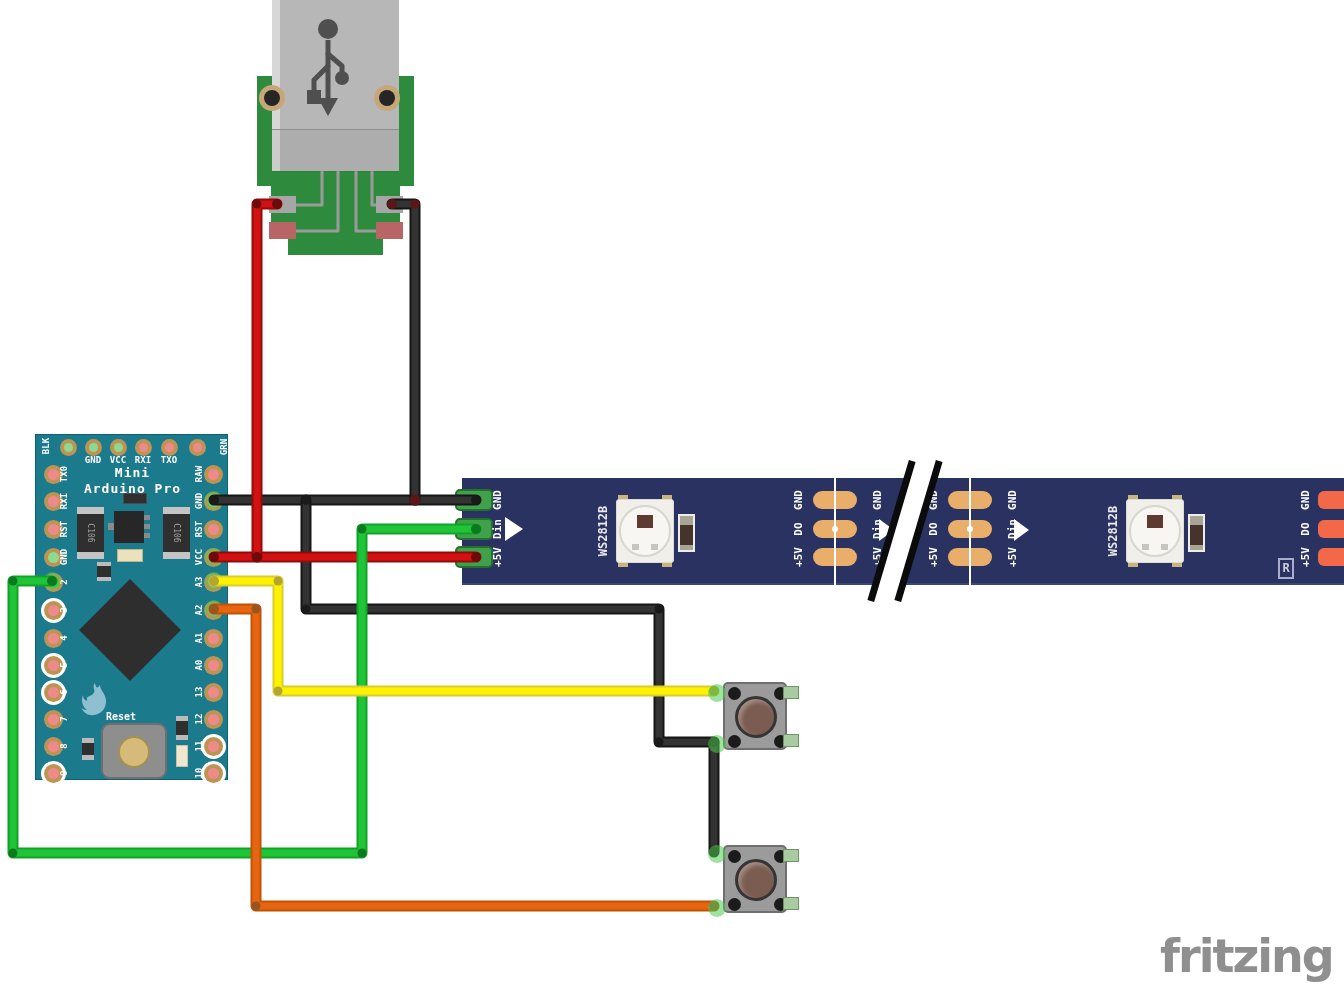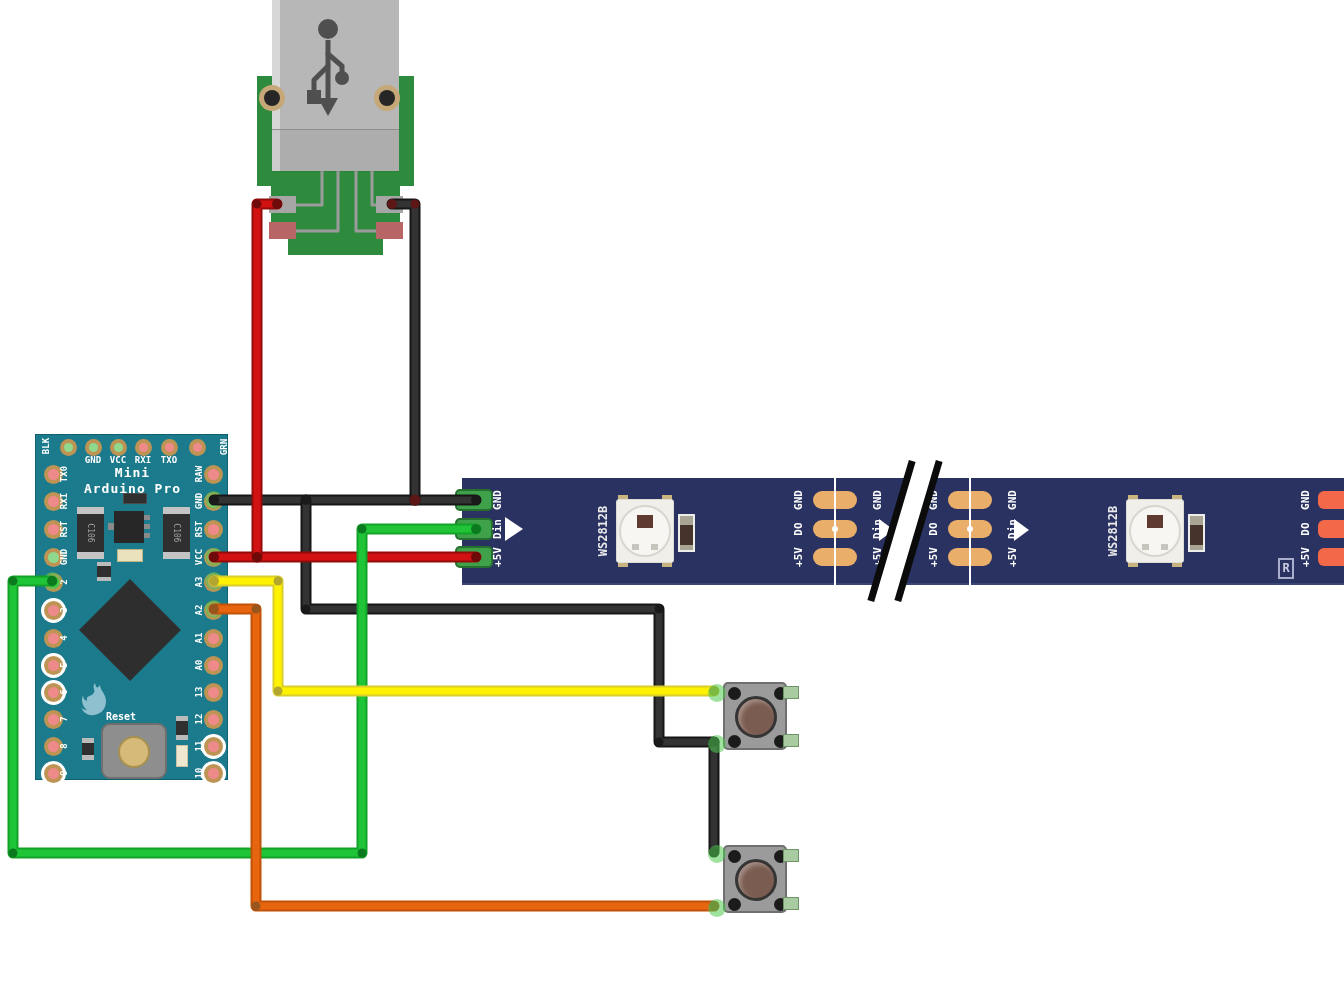--- a/index.html
+++ b/index.html
@@ -349,20 +349,21 @@
     <circle cx="214" cy="581" r="5" fill="#B3A62F"></circle>
     <circle cx="278" cy="581" r="4.5" fill="#B3A62F"></circle>
     <circle cx="278" cy="691" r="4.5" fill="#B3A62F"></circle>
     <circle cx="714" cy="691" r="5" fill="#B3A62F"></circle>
     <circle cx="214" cy="609" r="5" fill="#98551E"></circle>
     <circle cx="256" cy="609" r="4.5" fill="#98551E"></circle>
     <circle cx="256" cy="906" r="4.5" fill="#98551E"></circle>
     <circle cx="714" cy="906" r="5" fill="#98551E"></circle>
   </svg>
 
+  <div class="abs" style="left: 1160px; top: 929px; width: 184px; height: 58px; font: bold 46px &quot;DejaVu Sans&quot;, sans-serif; letter-spacing: -2px; z-index: 1; color: rgb(143, 143, 143);">fritzing</div>
 <div class="abs" style="left: 723px; top: 682px; width: 64px; height: 68px; background: rgb(155, 155, 155); border: 2px solid rgb(111, 111, 111); border-radius: 5px; box-sizing: border-box; z-index: 4;">
       <div class="abs" style="left: 3px; top: 3px; width: 13px; height: 13px; border-radius: 50%; background: rgb(27, 27, 27);"></div>
       <div class="abs" style="left: 49px; top: 3px; width: 13px; height: 13px; border-radius: 50%; background: rgb(27, 27, 27);"></div>
       <div class="abs" style="left: 3px; top: 51px; width: 13px; height: 13px; border-radius: 50%; background: rgb(27, 27, 27);"></div>
       <div class="abs" style="left: 49px; top: 51px; width: 13px; height: 13px; border-radius: 50%; background: rgb(27, 27, 27);"></div>
       <div class="abs" style="left: 58px; top: 2px; width: 14px; height: 11px; background: rgb(168, 203, 161); border: 1px solid rgb(111, 148, 104);"></div>
       <div class="abs" style="left: 58px; top: 50px; width: 14px; height: 11px; background: rgb(168, 203, 161); border: 1px solid rgb(111, 148, 104);"></div>
       <div class="abs" style="left: 10px; top: 12px; width: 42px; height: 42px; border-radius: 50%; background: rgb(123, 92, 80); border: 3px solid rgb(53, 53, 53); box-sizing: border-box; box-shadow: rgba(255, 255, 255, 0.3) 3px 3px 4px inset;"></div>
       <div class="abs" style="left: -17px; top: 0px; width: 18px; height: 18px; border-radius: 50%; background: rgba(80, 200, 80, 0.55);"></div>
       <div class="abs" style="left: -17px; top: 51px; width: 18px; height: 18px; border-radius: 50%; background: rgba(80, 200, 80, 0.55);"></div>

